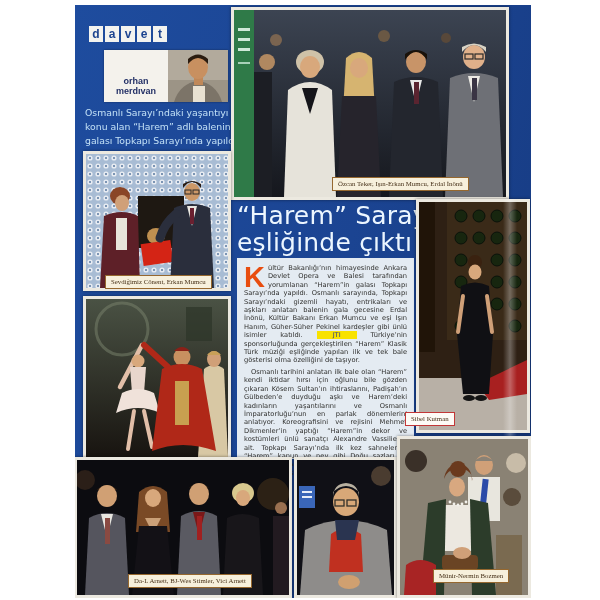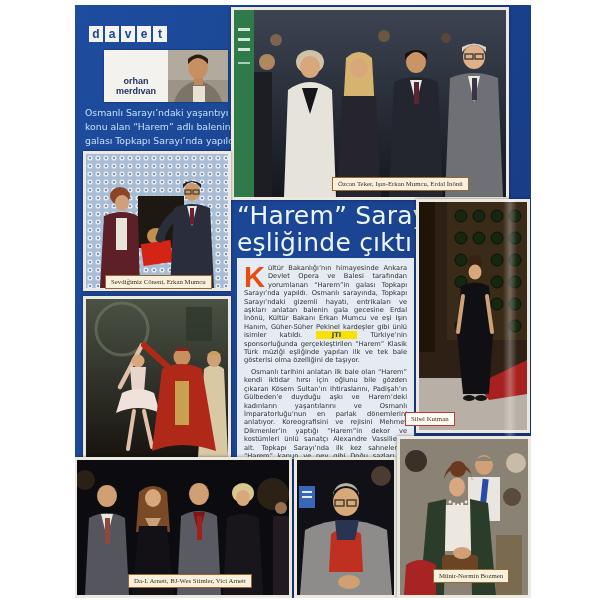--- a/index.html
+++ b/index.html
@@ -14,21 +14,21 @@
   .authorname{width:64px;background:#f4f2ec;color:#233066;font-weight:bold;font-size:9px;line-height:10px;
               display:flex;align-items:flex-end;justify-content:center;text-align:center;padding-bottom:6px;}
   .authorphoto{width:60px;height:52px;}
   .intro{position:absolute;left:10px;top:101px;width:156px;color:#c2e0f6;font-size:9.3px;line-height:14px;font-family:"DejaVu Sans",sans-serif;}
   .headline{position:absolute;left:162px;top:198px;color:#ecf6ff;font-size:25px;line-height:26.5px;letter-spacing:.2px;font-family:"DejaVu Sans",sans-serif;}
   .article{position:absolute;left:162px;top:253px;width:177px;height:201px;background:#e4ebf2;box-sizing:border-box;
            padding:6px 7px;font-size:6.7px;line-height:8.4px;color:#30302e;text-align:justify;font-family:"DejaVu Sans",sans-serif;}
   .article p{margin:0 0 3px 0;}
   .article p+p{text-indent:7px;}
   .dropcap{float:left;color:#e84d10;font-size:29px;line-height:24px;font-weight:bold;margin:1px 3px 0 0;font-family:"Liberation Sans",sans-serif;}
-  .jti{background:#f8e200;color:#273a8c;font-weight:bold;padding:0 16px;}
+  .jti{background:#f8e200;color:#273a8c;font-weight:normal;padding:0 16px;}
   .cap{position:absolute;background:#f7f0dc;border:1px solid #96682f;color:#463018;font-size:6.8px;line-height:8px;
        padding:2px 5px;font-family:"Liberation Serif",serif;white-space:nowrap;z-index:5;}
   .cap-e{background:#fdfbf6;border-color:#c23737;}
   .glare{position:absolute;left:428px;top:194px;width:14px;height:398px;
          background:linear-gradient(90deg,rgba(255,255,255,0),rgba(255,255,255,.30),rgba(255,255,255,0));pointer-events:none;}
 </style>
 </head>
 <body>
 
 <div class="page">

